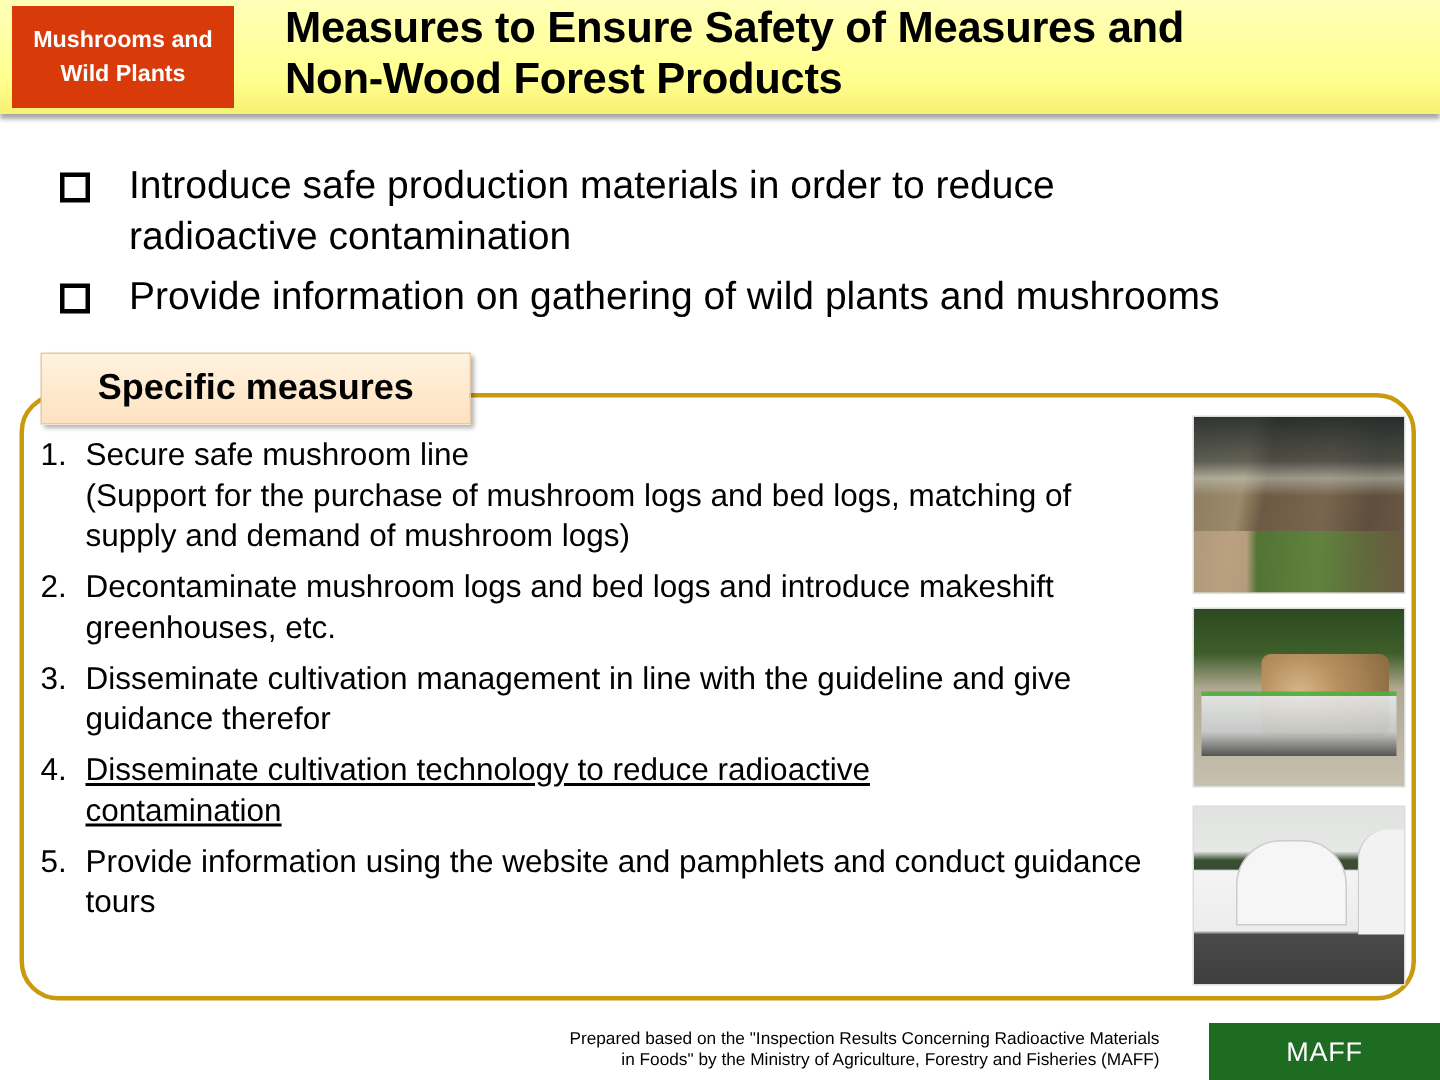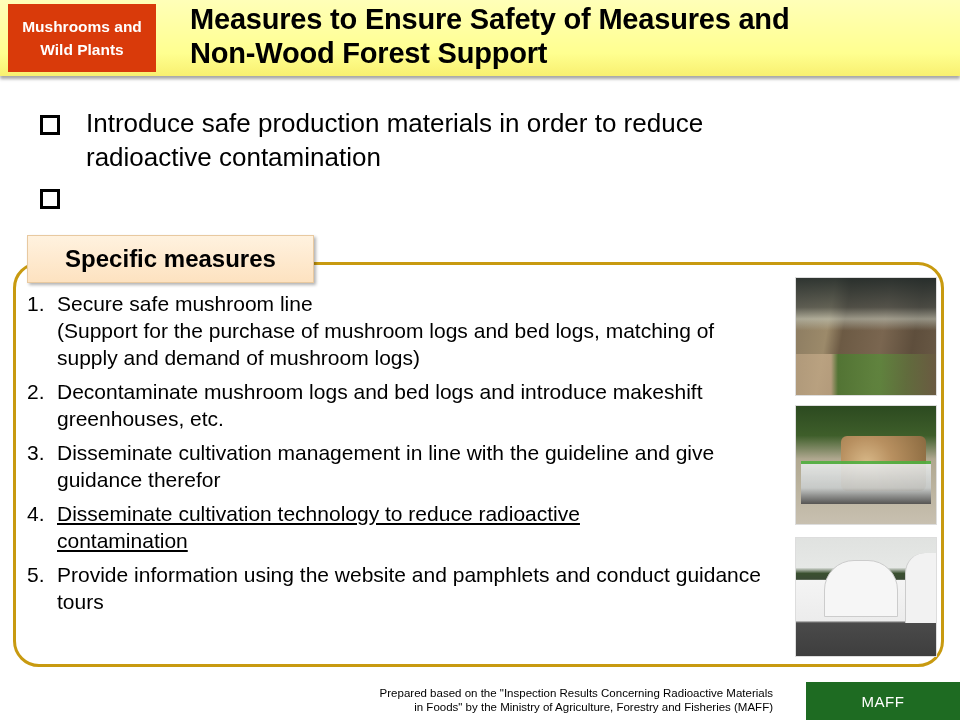--- a/index.html
+++ b/index.html
@@ -90,44 +90,45 @@
       background: #f2f2f2; border-radius: 20px 0 0 0; border-left: 1px solid #ccc;
     }
     .footer-note {
       position: absolute; left: 290px; top: 686px; width: 483px;
       text-align: right; font-size: 11.5px; line-height: 14px;
     }
     .maff-badge {
       position: absolute; left: 806px; top: 682px; width: 154px; height: 38px;
       background: #1e6b22; color: #fff;
       display: flex; align-items: center; justify-content: center;
-      font-size: 15px; letter-spacing: 0.5px;
+      font-size: 18px; letter-spacing: 0.5px;
     }
   </style>
 </head>
 <body>
 
 <div class="header">
   <div class="category-badge">
     <span>Mushrooms and</span>
     <span>Wild Plants</span>
   </div>
   <div class="page-title">
     <div>Measures to Ensure Safety of Measures and</div>
-    <div>Non-Wood Forest Support</div>
+    <div>Non-Wood Forest Products</div>
   </div>
 </div>
 
 <div class="bullets">
   <div class="bullet">
     <span class="box"></span>
     <span class="text" style="max-width:740px;">Introduce safe production materials in order to reduce radioactive contamination</span>
   </div>
   <div class="bullet">
     <span class="box"></span>
+    <span class="text">Provide information on gathering of wild plants and mushrooms</span>
   </div>
 </div>
 
 <div class="measures-frame"></div>
 <div class="measures-label">Specific measures</div>
 
 <div class="measures-list">
   <div class="measure">
     <span class="num">1.</span>
     <span>

